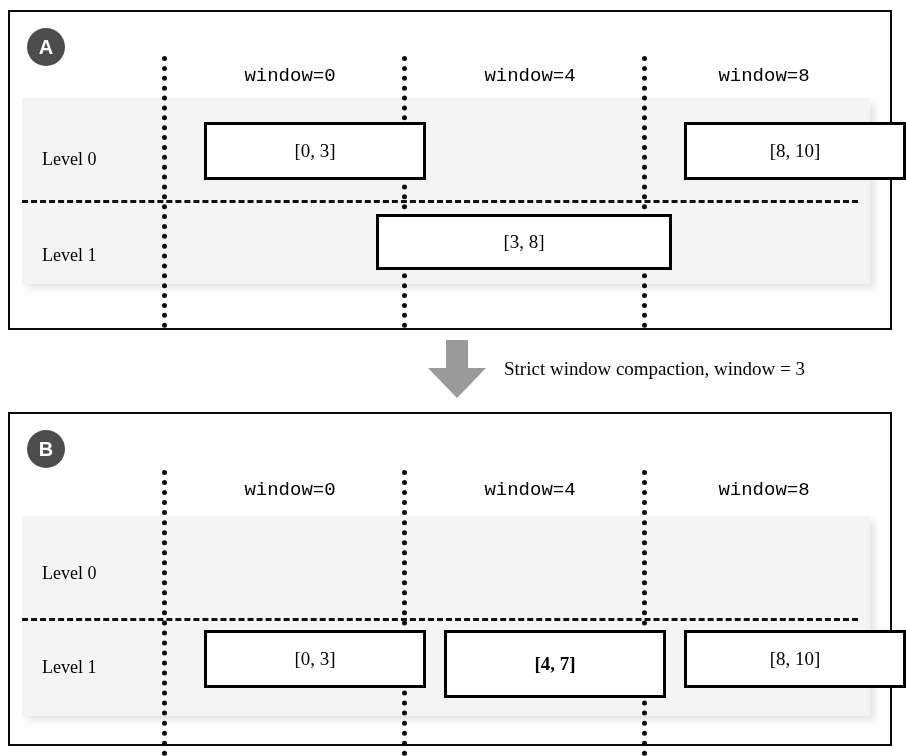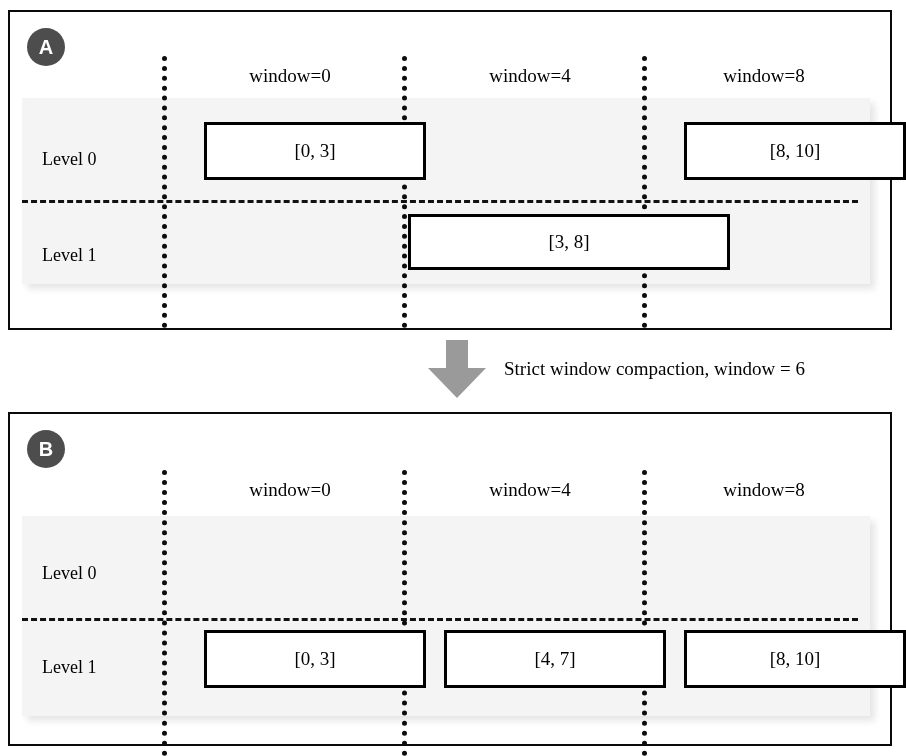--- a/index.html
+++ b/index.html
@@ -54,20 +54,21 @@
 
   
   .col-head {
     position: absolute;
     top: 50px;
     height: 28px;
     line-height: 28px;
     text-align: center;
     font-size: 19px;
     white-space: nowrap;
+    font-family: Liberation Mono, monospace;
   }
 
   
   .band {
     position: absolute;
     left: 12px;
     width: 848px;
     background: #f4f4f4;
     box-shadow: 5px 5px 7px rgba(0,0,0,0.10);
   }
@@ -177,29 +178,29 @@
     <div class="vline" style="left:392px;"></div>
     <div class="vline" style="left:632px;"></div>
 
     <div class="row-label" style="top:134px;">Level 0</div>
     <div class="row-label" style="top:230px;">Level 1</div>
 
     <div class="level-divider" style="top:188px;"></div>
 
     <div class="ibox" style="left:162px;top:110px;width:222px;height:58px;">[0, 3]</div>
     <div class="ibox" style="left:642px;top:110px;width:222px;height:58px;">[8, 10]</div>
-    <div class="ibox" style="left:366px;top:202px;width:322px;height:56px;">[3, 8]</div>
+    <div class="ibox" style="left:334px;top:202px;width:296px;height:56px;">[3, 8]</div>
   </div>
 
   <div class="transition">
     <div class="arrow-down">
       <div class="arrow-stem"></div>
       <div class="arrow-head"></div>
     </div>
-    <div class="transition-caption">Strict window compaction, window = 6</div>
+    <div class="transition-caption">Strict window compaction, window = 3</div>
   </div>
 
   <div class="panel" id="panel-b">
     <div class="badge">B</div>
 
     <div class="band"></div>
 
     <div class="col-head" style="left:160px;width:240px;top:62px;">window=0</div>
     <div class="col-head" style="left:400px;width:240px;top:62px;">window=4</div>
     <div class="col-head" style="left:640px;width:228px;top:62px;">window=8</div>
@@ -207,17 +208,17 @@
     <div class="vline" style="left:152px;top:56px;"></div>
     <div class="vline" style="left:392px;top:56px;"></div>
     <div class="vline" style="left:632px;top:56px;"></div>
 
     <div class="row-label" style="top:146px;">Level 0</div>
     <div class="row-label" style="top:240px;">Level 1</div>
 
     <div class="level-divider" style="top:204px;"></div>
 
     <div class="ibox" style="left:162px;top:216px;width:222px;height:58px;">[0, 3]</div>
-    <div class="ibox" style="left:402px;top:216px;width:222px;height:58px;">[4, 7]</div>
+    <div class="ibox" style="left:402px;top:216px;width:222px;height:68px;font-weight:bold;">[4, 7]</div>
     <div class="ibox" style="left:642px;top:216px;width:222px;height:58px;">[8, 10]</div>
   </div>
 
 </div>
 
 </body></html>

